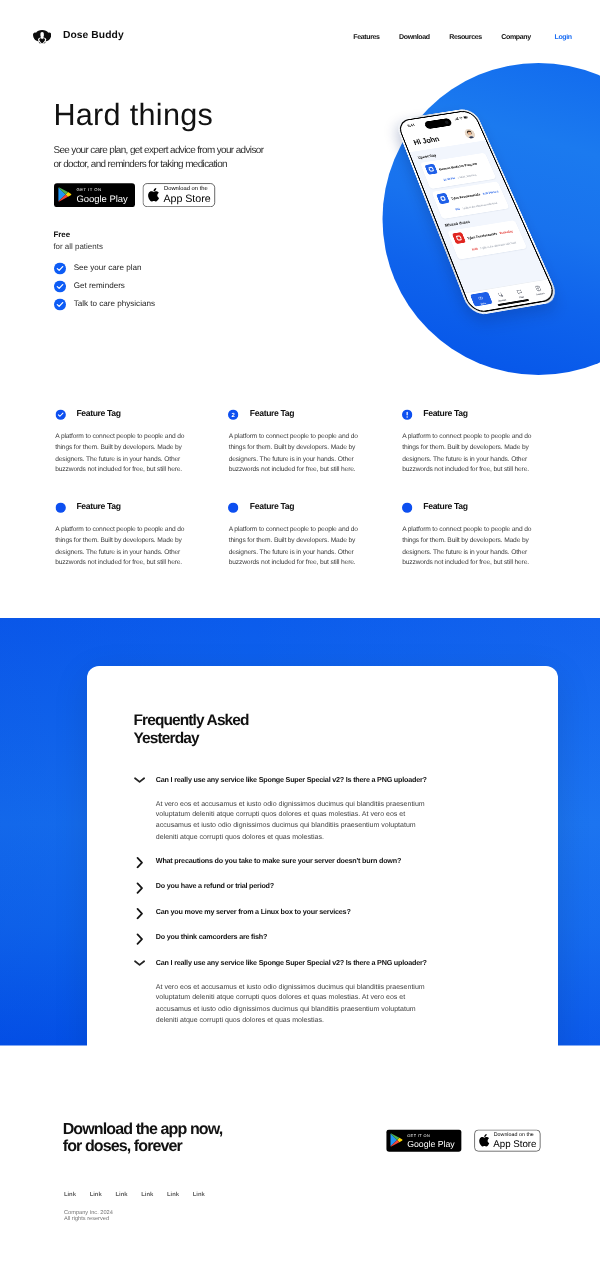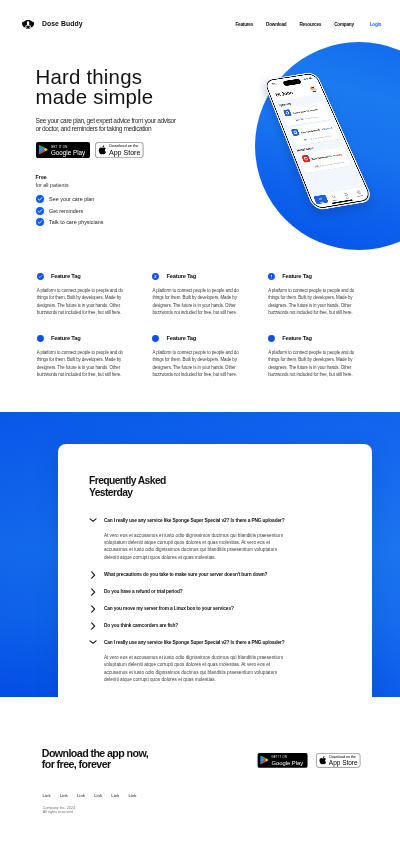--- a/index.html
+++ b/index.html
@@ -248,21 +248,21 @@
               <span>Account</span>
             </span>
           </div>
           <div class="ph-homebar"></div>
         </div>
       </div>
     </div>
   </div>
   <div class="hero-copy">
     <h1 class="hero-title">
-      <span>Hard things</span><br><span>made simple</span>
+      <span>Hard things</span><br>
     </h1>
     <div class="hero-sub">See your care plan, get expert advice from your advisor or doctor, and reminders for taking medication</div>
     <div class="stores">
       <svg class="badge-gp" viewBox="0 0 135 40">
         <rect x="0" y="0" width="135" height="40" rx="5" fill="#000"></rect>
         <g transform="translate(7.3,7.5) scale(0.0248)">
           <path fill="#2196f3" d="M12 8 C5 15 2 26 2 41 L2 879 C2 894 5 905 12 912 L16 916 L485 465 L485 455 L16 4 Z"></path>
           <path fill="#ffd600" d="M641 622 L485 465 L485 455 L641 298 L645 300 L830 404 C883 434 883 486 830 516 L645 620 Z"></path>
           <path fill="#f44336" d="M645 620 L485 460 L12 912 C29 931 58 933 91 915 L645 620"></path>
           <path fill="#4caf50" d="M645 300 L91 5 C58 -13 29 -11 12 8 L485 460 Z"></path>
@@ -410,21 +410,21 @@
           <path d="M2.0 5.6 L8 10.4 L14.0 5.6" stroke="#242424" stroke-width="2.3" fill="none" stroke-linecap="round" stroke-linejoin="round"></path>
         </svg>
         <div class="faq-q">Can I really use any service like Sponge Super Special v2? Is there a PNG uploader?</div>
         <div class="faq-a">At vero eos et accusamus et iusto odio dignissimos ducimus qui blanditiis praesentium voluptatum deleniti atque corrupti quos dolores et quas molestias. At vero eos et accusamus et iusto odio dignissimos ducimus qui blanditiis praesentium voluptatum deleniti atque corrupti quos dolores et quas molestias.</div>
       </div>
     </div>
 </div>
 
 <div class="footer">
   <div class="foot-title">
-    <span>Download the app now,</span><br><span>for free, forever</span>
+    <span>Download the app now,</span><br><span>for doses, forever</span>
   </div>
   <div class="foot-links">
     <span class="foot-link">Link</span>
     <span class="foot-link">Link</span>
     <span class="foot-link">Link</span>
     <span class="foot-link">Link</span>
     <span class="foot-link">Link</span>
     <span class="foot-link">Link</span>
   </div>
   <div class="foot-copy">

